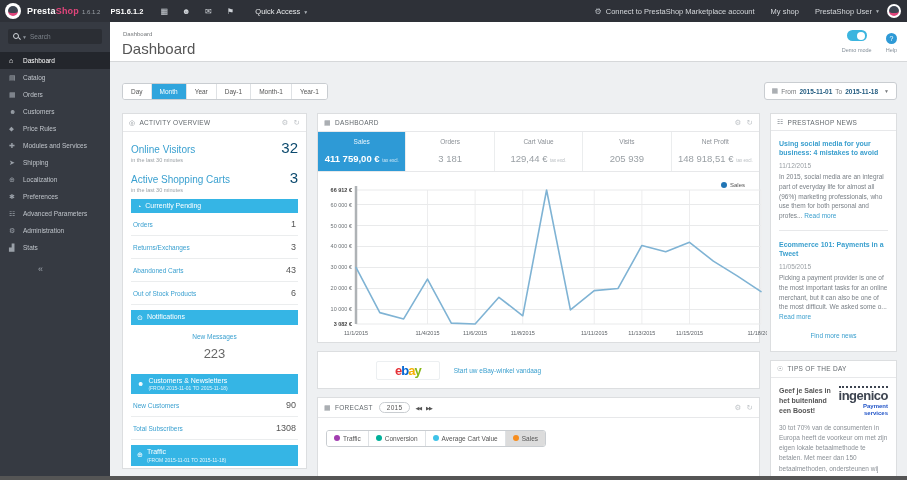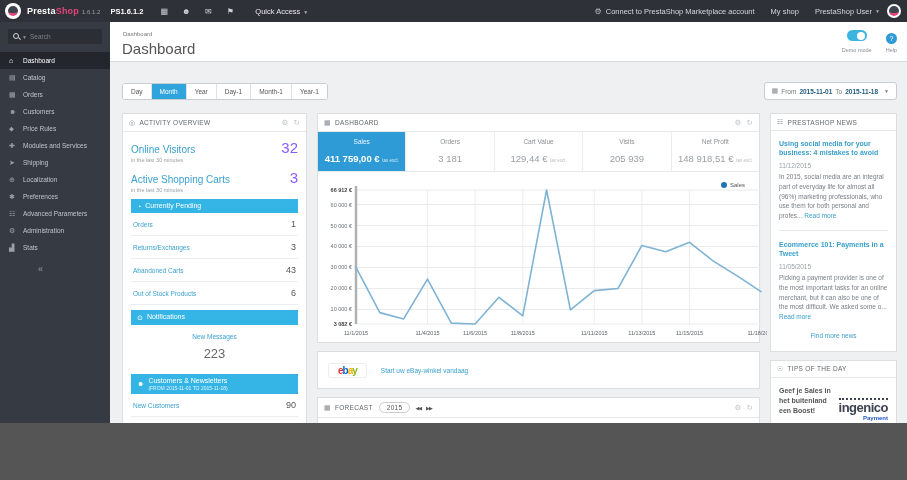--- a/index.html
+++ b/index.html
@@ -1,18 +1,18 @@
 <!DOCTYPE html>
 <html><head>
 <meta charset="utf-8">
 <style>
   * { margin:0; padding:0; box-sizing:border-box; }
   html,body { background:#555; }
   .app {
-    position:relative; width:907px; height:423px; overflow:hidden;
+    position:relative; width:907px; height:476px; overflow:hidden;
     background:#eef0f2; font-family:"Liberation Sans", sans-serif;
     -webkit-font-smoothing:antialiased;
   }
   
   .topbar {
     position:absolute; top:0; left:0; right:0; height:22px; background:#2e3138;
     color:#fff; display:flex; align-items:center; font-size:7.5px; z-index:30;
   }
   .logo-circle { width:16px; height:16px; border-radius:50%; background:#fff; margin:0 6px 0 5px;
     display:flex; align-items:center; justify-content:center; overflow:hidden; }
@@ -70,21 +70,21 @@
   .col-right { width:127px; flex:none;}
   .panel { background:#fff; border:1px solid #dcdee0; margin-bottom:8px;}
   .phead { display:flex; align-items:center; padding:4px 6px; border-bottom:1px solid #e7e8ea; font-size:6.5px; color:#62686d; letter-spacing:.3px;}
   .phead .pico { margin-right:4px; font-size:7px; color:#8a9096;}
   .phead .tools { margin-left:auto; color:#c2c6ca; font-size:7.5px; display:flex; gap:5px;}
   .phead .tools span { cursor:pointer;}
   
   .act-body { padding:7px 8px 2px 8px;}
   .big-row { display:flex; align-items:baseline;}
   .big-row .bl { color:#3aa0d0; font-size:10px; cursor:pointer;}
-  .big-row .bv { margin-left:auto; color:#8b5cf6; font-size:15px;}
+  .big-row .bv { margin-left:auto; color:#0c4a6e; font-size:15px;}
   .sub { font-size:5.5px; color:#9aa0a5; margin:1px 0 6px 0;}
   .secbar { background:#35b5e5; color:#fff; font-size:7px; padding:3px 6px; display:flex; align-items:center; gap:4px; margin-top:5px;}
   .secbar .sico { font-size:7px;}
   .secbar .t { line-height:1.2;}
   .secbar .st { display:block; font-size:5px; opacity:.85;}
   .srow { display:flex; align-items:center; padding:6px 2px; border-bottom:1px solid #ebedee; font-size:6.5px;}
   .srow:last-child { border-bottom:0;}
   .srow .sl { color:#3aa0d0; cursor:pointer;}
   .srow .sv { margin-left:auto; color:#555; font-size:9px;}
   .notif-cells { display:flex; padding:6px 0 4px 0;}
@@ -107,21 +107,21 @@
   .chart-legend { position:absolute; top:10px; right:14px; display:flex; align-items:center; gap:3px; font-size:6px; color:#555;}
   .chart-legend .dot { width:6px; height:6px; border-radius:50%; display:inline-block;}
   
   .banners { display:flex; gap:12px; }
   .banner { flex:1; background:#fff; border:1px solid #dcdee0; height:38px; display:flex; align-items:center; padding:0 10px; cursor:pointer;}
   .shopgate-brand { display:flex; align-items:center; gap:4px; border:1px solid #cfe3cf; border-radius:3px; padding:3px 7px;}
   .sg-ico { width:9px; height:13px; background:#5cb85c; border-radius:2px; position:relative;}
   .sg-ico:before { content:""; position:absolute; left:2px; top:3px; width:5px; height:6px; border:1px solid #fff; border-radius:1px;}
   .sg-text { color:#5cb85c; font-size:10px; font-weight:bold;}
   .banner .blink { color:#3a9fce; font-size:6.5px; margin-left:14px;}
-  .ebay-brand { border:1px solid #eceff1; border-radius:2px; padding:1px 9px; font-size:10px; font-weight:bold; letter-spacing:-1px; background:#fff;}
+  .ebay-brand { border:1px solid #eceff1; border-radius:2px; padding:1px 18px; font-size:13px; font-weight:bold; letter-spacing:-1px; background:#fff;margin-left:48px;}
   .ebay-brand .e1{color:#e53238;} .ebay-brand .e2{color:#0064d2;} .ebay-brand .e3{color:#f5af02;} .ebay-brand .e4{color:#86b817;}
   
   .fhead-extra { display:flex; align-items:center; gap:5px; margin-left:6px;}
   .year-pill { border:1px solid #c9cdd1; border-radius:8px; padding:1px 7px; font-size:6.5px; color:#555; background:#fff; cursor:pointer;}
   .nav-arrow { font-size:5px; color:#555; cursor:pointer; letter-spacing:-1px;}
   .fc-body { padding:9px 8px 30px 8px;}
   .legend-group { display:inline-flex; border:1px solid #c9cdd1; border-radius:3px; overflow:hidden;}
   .lbtn { display:flex; align-items:center; gap:3px; padding:4px 7px; font-size:6.5px; color:#555; background:#fff; border-right:1px solid #dfe2e5; cursor:pointer;}
   .lbtn:last-child { border-right:0;}
   .lbtn.active { background:#dcdcdc;}
@@ -129,21 +129,21 @@
   
   .news-body { padding:8px 8px 4px 8px;}
   .article .atitle { color:#3a9fce; font-size:7px; font-weight:bold; line-height:1.3; cursor:pointer;}
   .article .adate { font-size:6.5px; color:#9aa0a5; margin:5px 0 3px 0;}
   .article .abody { font-size:6.5px; color:#7a8087; line-height:1.5;}
   .article .abody .rm { color:#3a9fce; cursor:pointer;}
   .asep { border-top:1px solid #e7e8ea; margin:9px 0;}
   .more-news { text-align:center; color:#3a9fce; font-size:6.5px; padding:10px 0 8px 0; cursor:pointer;}
   
   .tips-body { padding:8px; overflow:hidden;}
-  .ing-logo { float:right; text-align:right; margin:12px 0 2px 4px;}
+  .ing-logo { float:right; text-align:right; margin:0 0 2px 4px;}
   .ing-logo .l1 { font-size:13px; font-weight:bold; color:#3d4450; letter-spacing:-.5px; border-top:2px dotted #3d4450; line-height:1.1; padding-top:1px;}
   .ing-logo .l2 { font-size:6px; font-weight:bold; color:#2255c8; line-height:1.2;}
   .tip-heading { font-size:7px; font-weight:bold; color:#555; line-height:1.45;}
   .tip-body { font-size:6.5px; color:#8a9096; line-height:1.55; margin-top:7px; clear:none;}
 </style>
 </head>
 <body>
 
 <div class="app">
 

